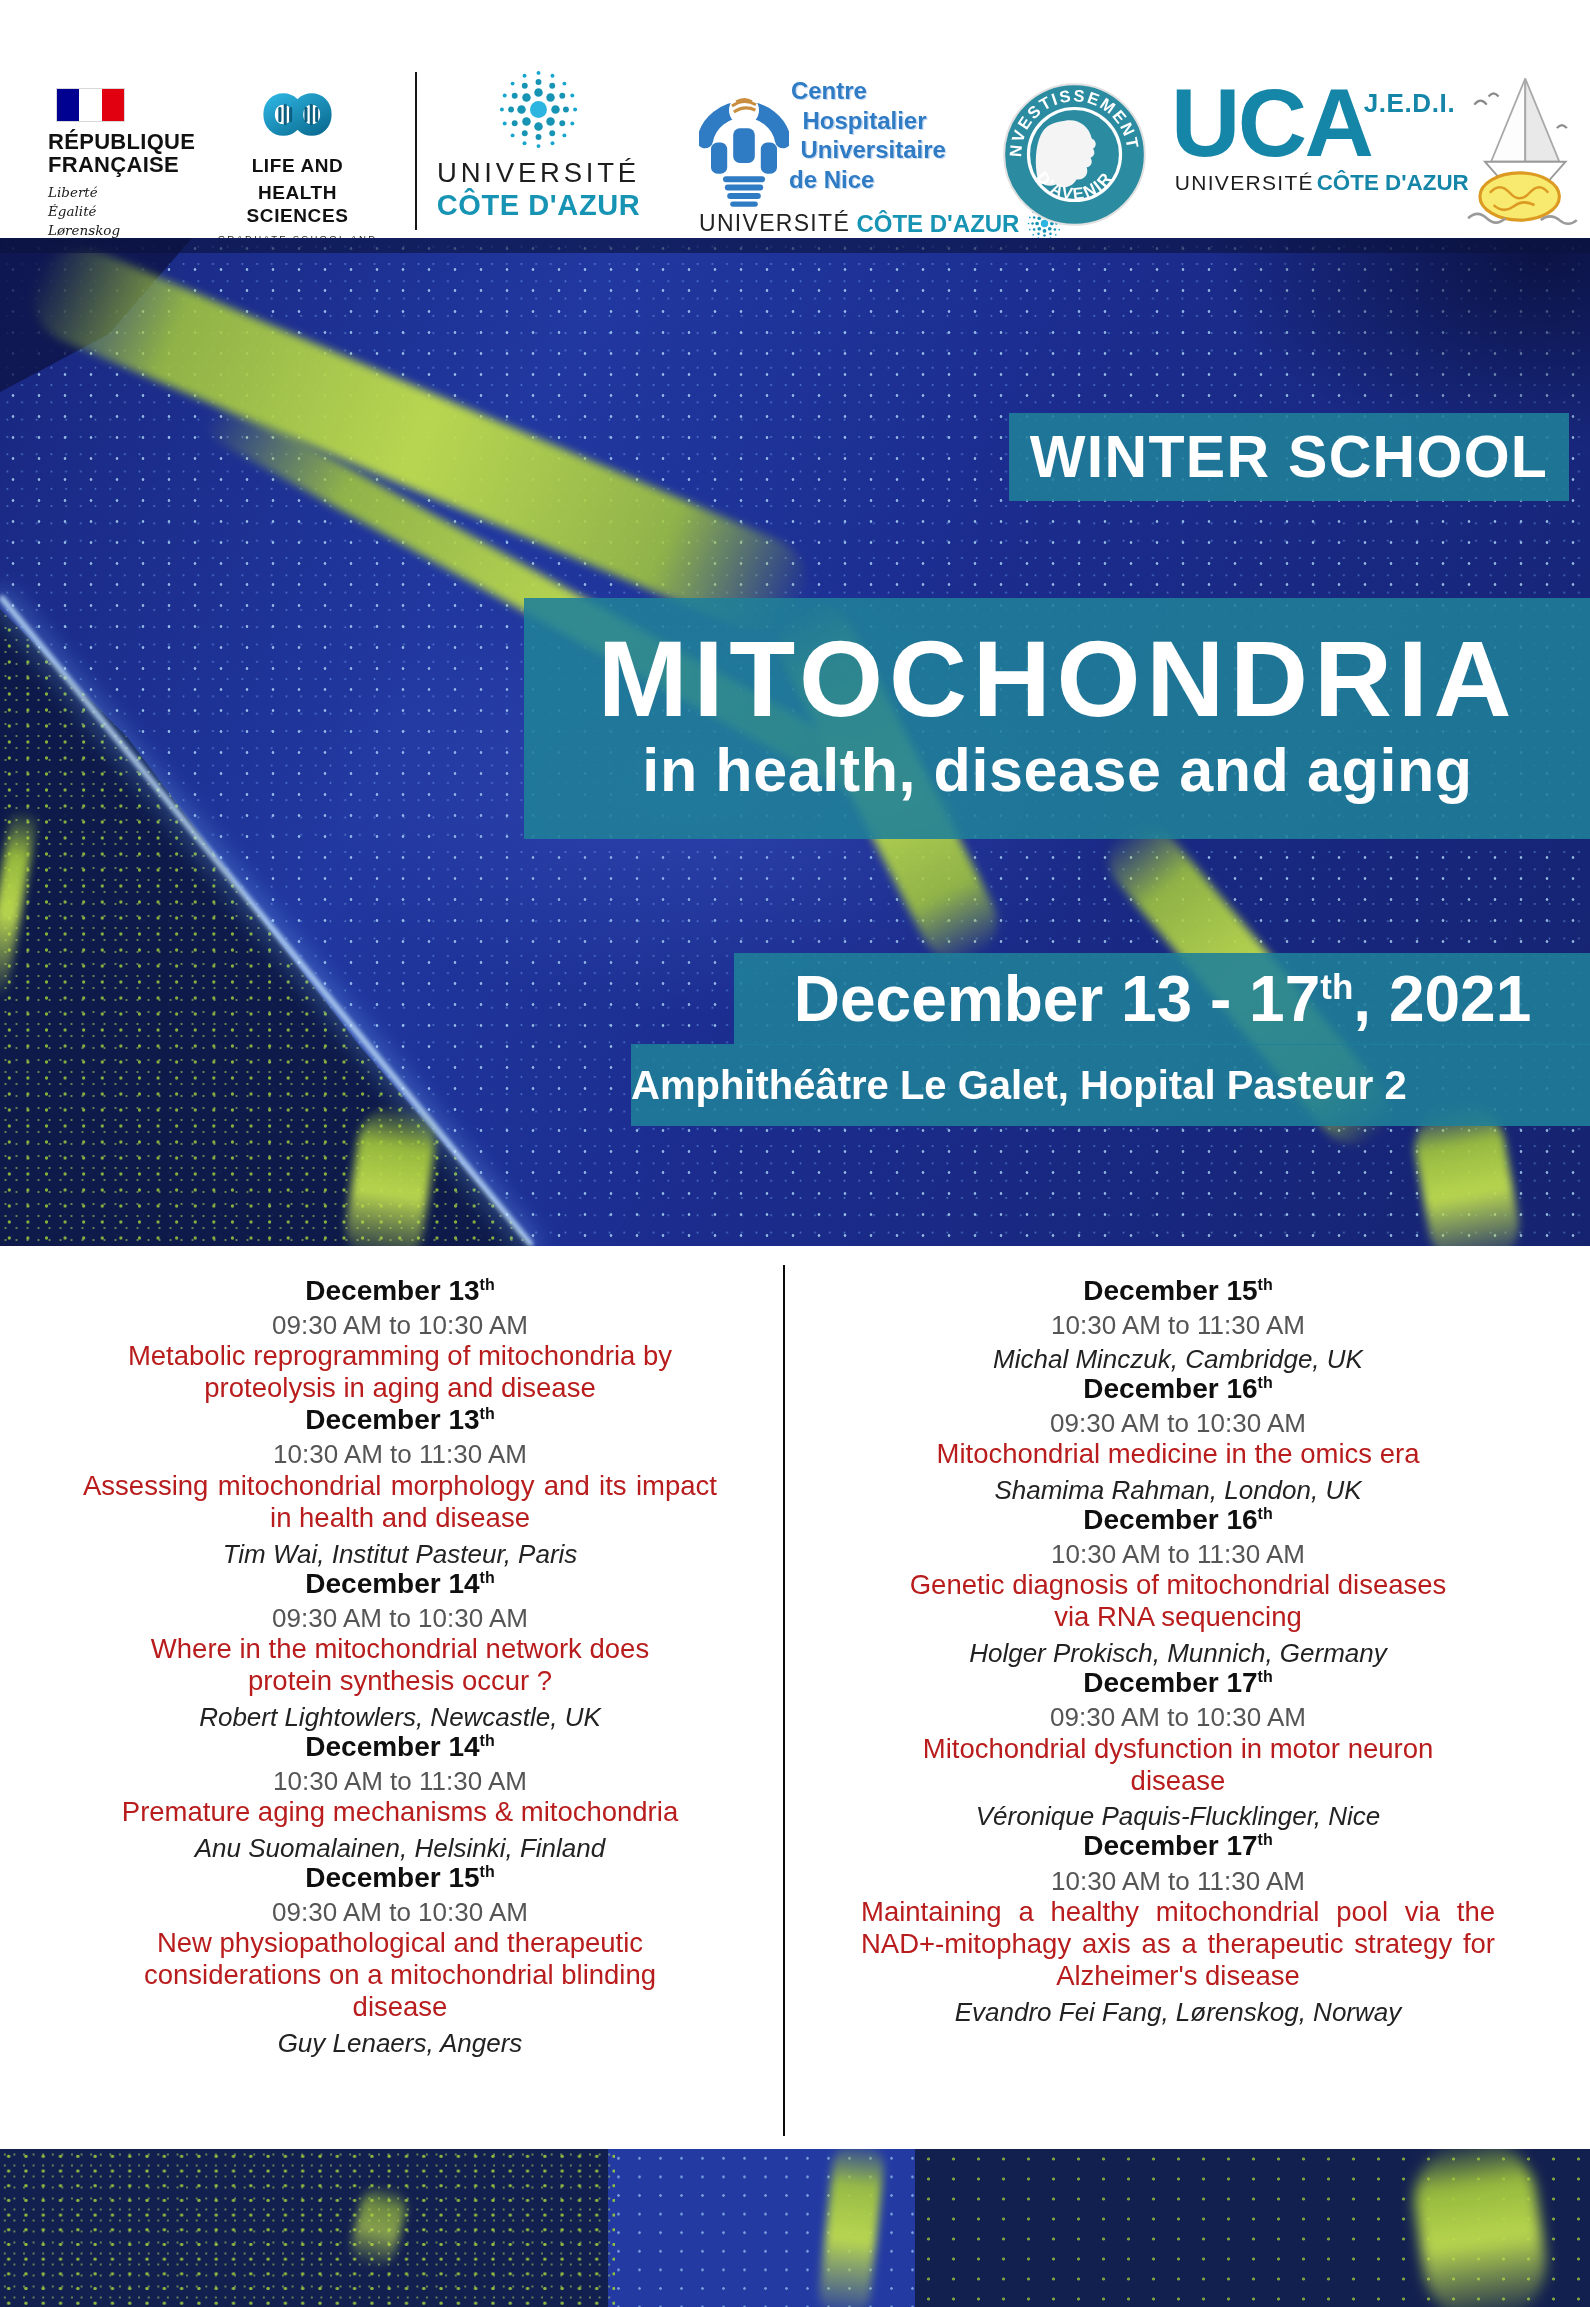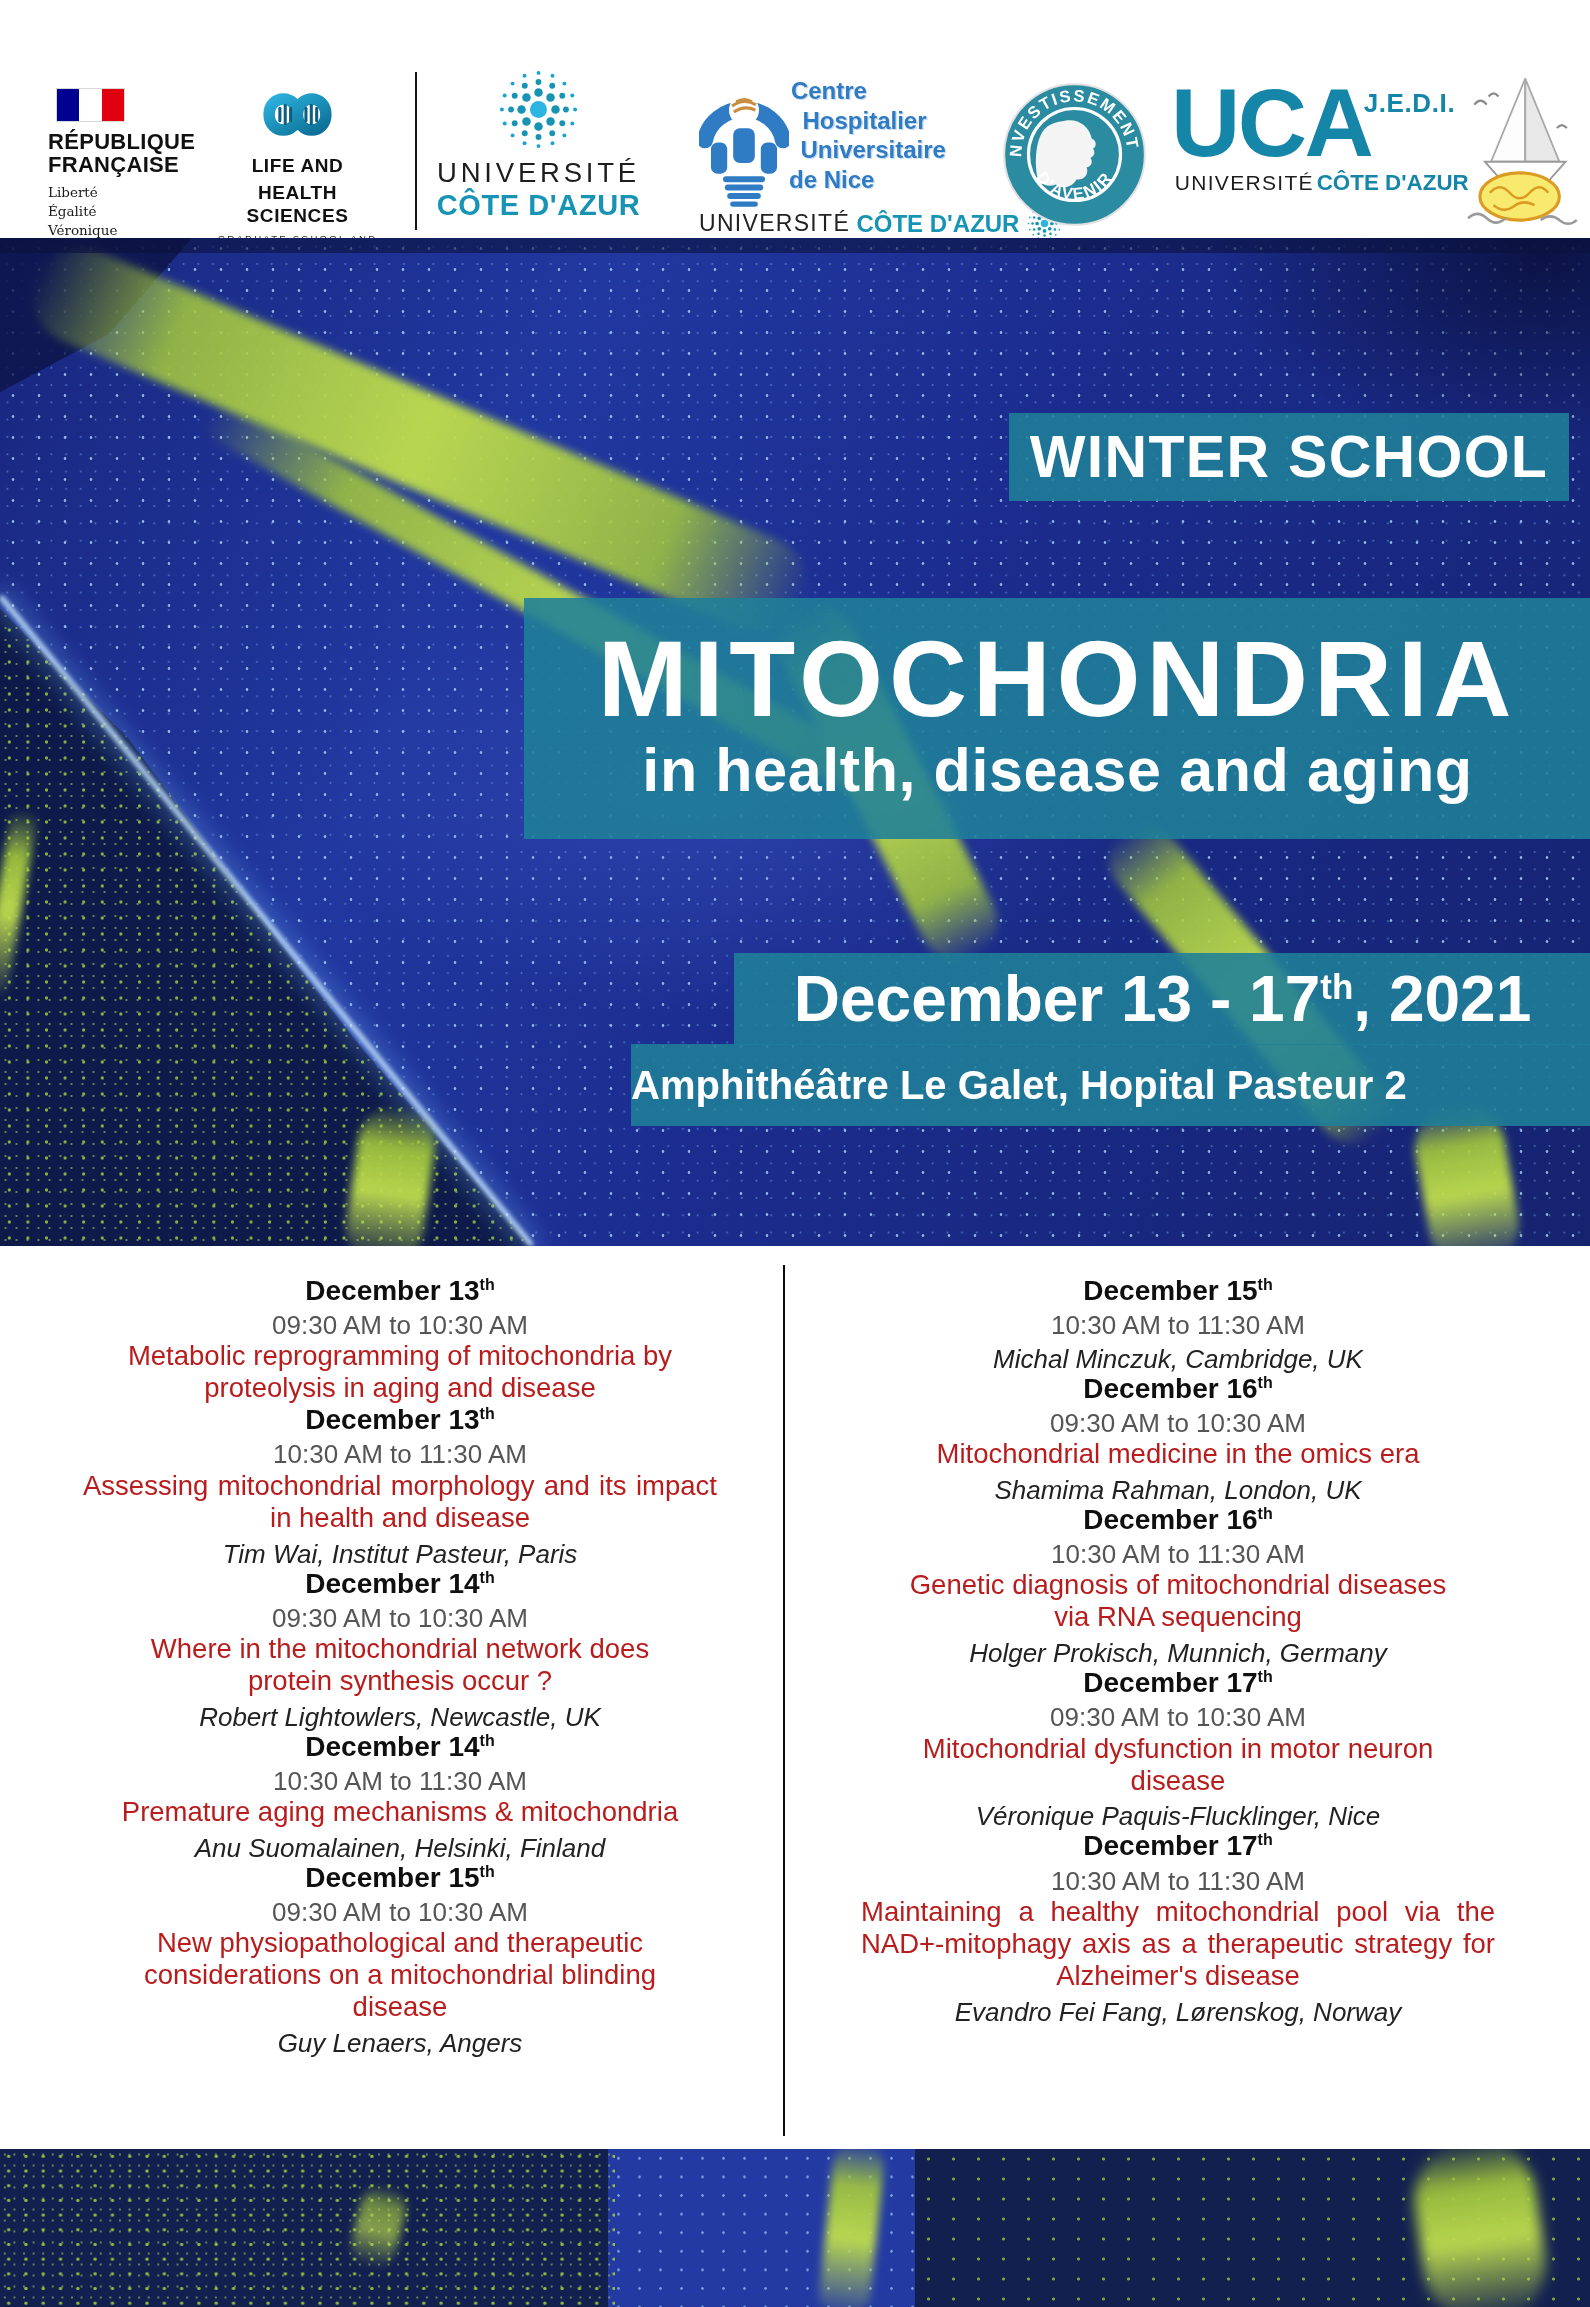--- a/index.html
+++ b/index.html
@@ -5,21 +5,21 @@
   html,body{margin:0;padding:0;background:#e8e8e8;}
   .page{position:relative;width:1591px;height:2307px;background:#fff;overflow:hidden;
         font-family:"Liberation Sans",sans-serif;color:#111;}
 
   
   .header{position:absolute;top:0;left:0;width:1591px;height:238px;background:#fff;}
   .gov{position:absolute;left:48px;top:88px;width:186px;}
   .gov-flag{width:67px;height:32px;margin-left:7.7px;border:0.6px solid #d8d8d8;
     background:linear-gradient(90deg,var(--gov-blue,#000091) 0 33.4%,#fff 33.4% 66.6%,var(--gov-red,#e1000f) 66.6% 100%);}
   .gov-title{font-weight:bold;font-size:22px;line-height:23px;margin-top:7.7px;letter-spacing:0.3px;}
-  .gov-motto{font-family:"DejaVu Serif",serif;font-size:13.5px;line-height:19px;margin-top:7.7px;color:#1a1a1a;}
+  .gov-motto{font-family:"DejaVu Serif",serif;font-style:italic;font-size:13.5px;line-height:19px;margin-top:7.7px;color:#1a1a1a;}
 
   .ghs{position:absolute;left:208px;top:81px;width:179px;text-align:center;}
   .ghs-l1{font-weight:bold;font-size:19px;line-height:23px;letter-spacing:0.6px;margin-top:3.8px;}
   .ghs-l3{font-size:9.6px;letter-spacing:2.2px;color:#2e2e2e;margin-top:6.4px;}
 
   .hdr-divider{position:absolute;left:415px;top:72px;width:1.9px;height:158px;background:#161616;}
 
   .ucab{position:absolute;left:433px;top:67px;width:211px;text-align:center;}
   .ucab-l1{font-size:27.5px;line-height:32px;letter-spacing:3.8px;color:#1d1d1d;margin-top:2.6px;}
   .ucab-l2{font-size:29px;line-height:32px;font-weight:bold;color:var(--uca-teal,#1794b4);letter-spacing:0.6px;}
@@ -126,21 +126,21 @@
 
     <div class="gov">
       <div class="gov-flag"></div>
       <div class="gov-title">
         <div>RÉPUBLIQUE</div>
         <div>FRANÇAISE</div>
       </div>
       <div class="gov-motto">
         <div>Liberté</div>
         <div>Égalité</div>
-        <div>Véronique</div>
+        <div>Lørenskog</div>
       </div>
     </div>
 
     <div class="ghs">
       <svg width="115" height="67" viewBox="0 0 150 86">
         <defs>
           <linearGradient id="infg" x1="0" y1="0" x2="1" y2="1">
             <stop offset="0" stop-color="#2bb0dd"></stop>
               <stop offset="1" stop-color="#0c6e94"></stop>
           </linearGradient>

